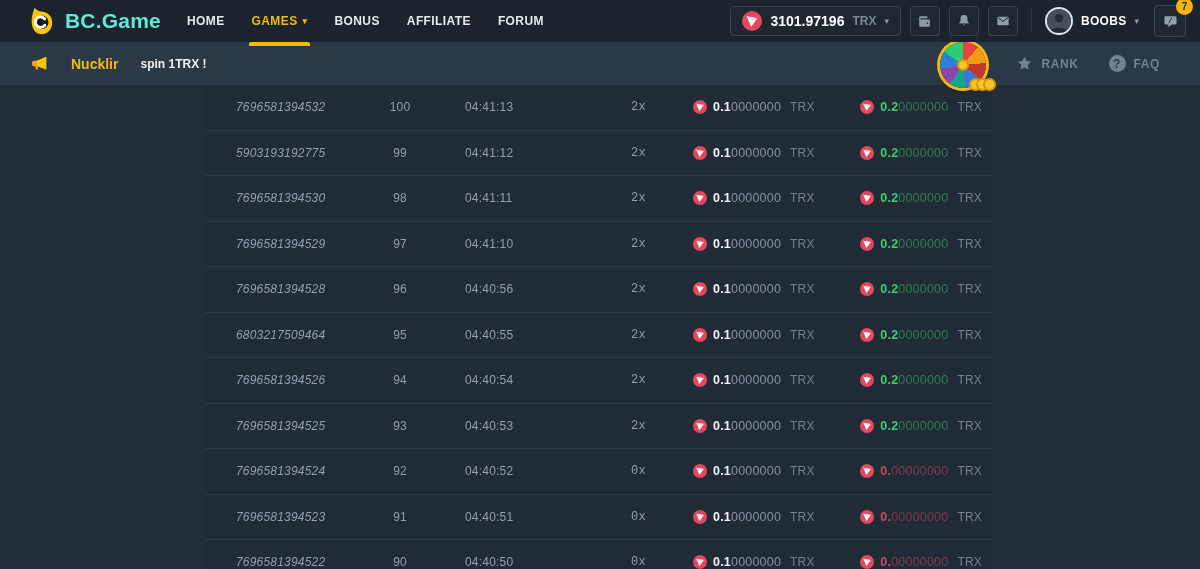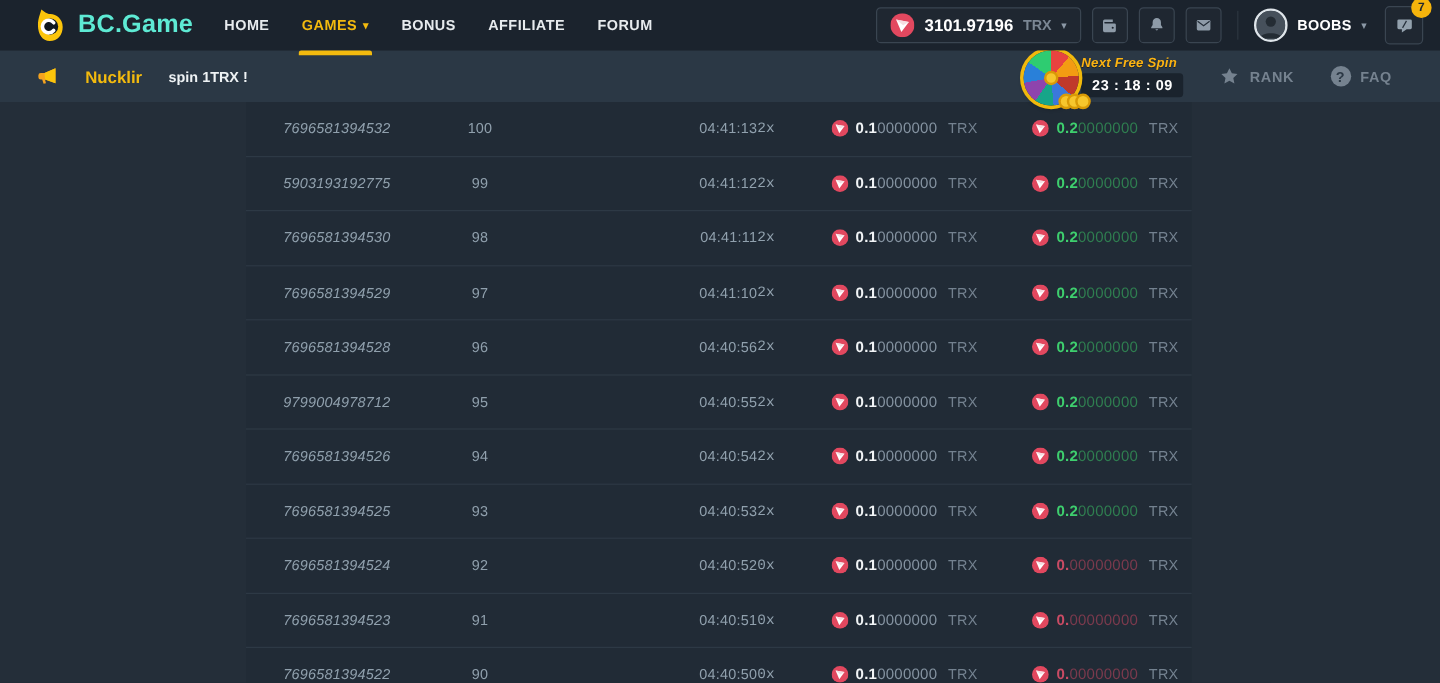--- a/index.html
+++ b/index.html
@@ -72,21 +72,21 @@
 
   
   .content { height:484px; background:#242e39; position:relative; }
   .table-panel { position:absolute; left:205px; top:0; width:788px; height:100%;
                  background:#212b36; }
   .row { height:45.5px; display:flex; align-items:center; border-bottom:1px solid #2d3945;
          cursor:pointer; }
   .cell { font-size:12px; color:#90a0ad; letter-spacing:.2px; }
   .c-id   { width:130px; padding-left:31px;font-style:italic; }
   .c-num  { width:130px; text-align:center; }
-  .c-time { width:166px; text-align:right; }
+  .c-time { width:166px; text-align:left; }
   .c-mult { width:62px;  text-align:left;font-family:Liberation Mono, monospace; }
   .c-amt  { width:167px; display:flex; align-items:center; justify-content:flex-start;
             padding-right:4px; }
   .c-pay  { width:133px; display:flex; align-items:center; justify-content:flex-end;
             padding-right:11px; }
   .coin-ic { width:14px; height:14px; margin-right:6px; flex:none; display:flex; }
   .amt { font-size:12.5px; white-space:nowrap; }
   .amt b { font-weight:bold; color:#f1f4f6; }
   .amt .dim { color:#8593a1; }
   .amt.win b { color:#3ecf6e; }
@@ -201,24 +201,20 @@
   <div class="subbar-right">
     <div class="spin-widget">
       <span class="wheel">
         <span class="wheel-hub"></span>
         <span class="coins">
           <span class="coin-stack"></span>
             <span class="coin-stack"></span>
             <span class="coin-stack"></span>
         </span>
       </span>
-      <span class="spin-info">
-        <span class="spin-label">Next Free Spin</span>
-        <span class="countdown">23 : 18 : 09</span>
-      </span>
     </div>
 
     <a class="menu-link">
       <span style="display:flex">
         <svg width="17" height="17" viewBox="0 0 24 24" fill="#75828f">
             <path d="M12 2.5l2.9 6.1 6.6.9-4.9 4.6 1.3 6.6L12 17.4l-5.9 3.3 1.3-6.6-4.9-4.6 6.6-.9z"></path>
           </svg>
       </span>
       <span>RANK</span>
     </a>
@@ -366,21 +362,21 @@
               <circle cx="7" cy="7" r="7" fill="#e2485f"></circle>
               <path d="M3.3 3.7 L10.8 5.1 L6.4 11 Z" fill="#fff"></path>
               <path d="M3.3 3.7 L7.4 7 L10.8 5.1 Z" fill="#f4d7dc" opacity=".85"></path>
             </svg>
       </span>
       <span class="amt payout win"><b>0.2</b><span class="dim">0000000</span></span>
       <span class="unit">TRX</span>
     </div>
   </div>
       <div class="row">
-    <div class="cell c-id">9799004978712</div>
+    <div class="cell c-id">6803217509464</div>
     <div class="cell c-num">95</div>
     <div class="cell c-time">04:40:55</div>
     <div class="cell c-mult">2x</div>
     <div class="cell c-amt">
       <span class="coin-ic">
         <svg width="14" height="14" viewBox="0 0 14 14">
               <circle cx="7" cy="7" r="7" fill="#e2485f"></circle>
               <path d="M3.3 3.7 L10.8 5.1 L6.4 11 Z" fill="#fff"></path>
               <path d="M3.3 3.7 L7.4 7 L10.8 5.1 Z" fill="#f4d7dc" opacity=".85"></path>
             </svg>

